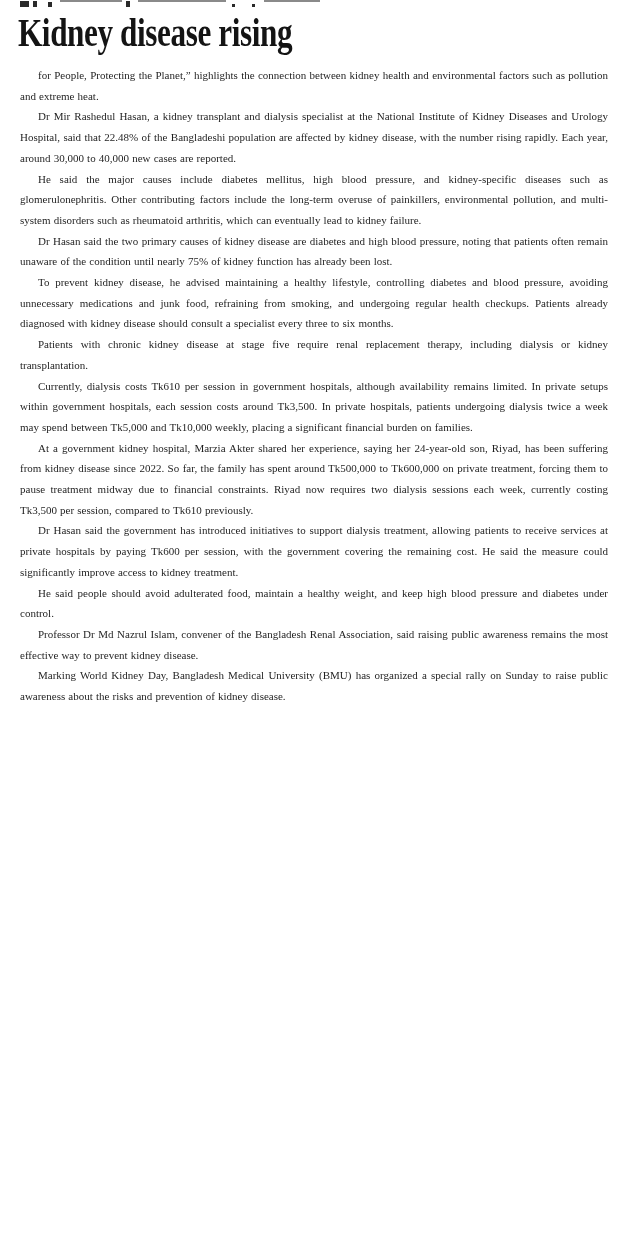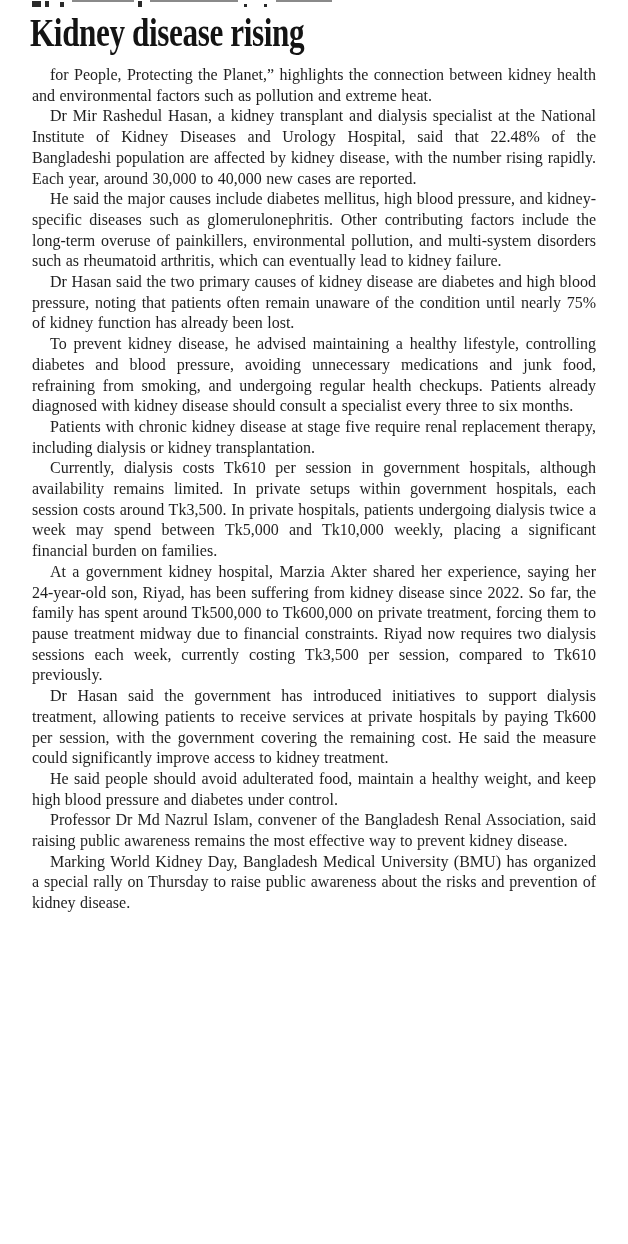--- a/index.html
+++ b/index.html
@@ -3,21 +3,21 @@
 <meta charset="utf-8">
 <style>
   html, body { margin: 0; padding: 0; }
   body { background: #ffffff; }
 
   .page {
     position: relative;
     width: 628px;
     height: 1244px;
     box-sizing: border-box;
-    padding: 0 32px;
+    padding: 0 20px;
     background: var(--bg, #ffffff);
     overflow: hidden;
     font-family: "Liberation Serif", serif;
   }
 
   
   .crop-fragment {
     position: relative;
     height: 8px;
     overflow: hidden;
@@ -36,21 +36,21 @@
     color: var(--headline, #141414);
     letter-spacing: -0.5px;
     white-space: nowrap;
     transform: scaleX(0.80);
     transform-origin: left center;
     margin: 2px 0 9px -2px;
   }
 
   .body-text {
     font-family: "Liberation Serif", serif;
-    font-size: 16px;
+    font-size: 11px;
     line-height: 20.7px;
     color: var(--text, #1f1f1f);
     text-align: justify;
     hyphens: auto;
     -webkit-hyphens: auto;
   }
   .para {
     margin: 0;
     text-indent: 18px;
     word-spacing: 0.4px;
@@ -80,16 +80,16 @@
       <p class="para">Dr Mir Rashedul Hasan, a kidney transplant and dialysis specialist at the National Institute of Kidney Diseases and Urology Hospital, said that 22.48% of the Bangladeshi population are affected by kidney disease, with the number rising rapidly. Each year, around 30,000 to 40,000 new cases are reported.</p>
       <p class="para">He said the major causes include diabetes mellitus, high blood pressure, and kidney-specific diseases such as glomerulonephritis. Other contributing factors include the long-term overuse of painkillers, environmental pollution, and multi-system disorders such as rheumatoid arthritis, which can eventually lead to kidney failure.</p>
       <p class="para">Dr Hasan said the two primary causes of kidney disease are diabetes and high blood pressure, noting that patients often remain unaware of the condition until nearly 75% of kidney function has already been lost.</p>
       <p class="para">To prevent kidney disease, he advised maintaining a healthy lifestyle, controlling diabetes and blood pressure, avoiding unnecessary medications and junk food, refraining from smoking, and undergoing regular health checkups. Patients already diagnosed with kidney disease should consult a specialist every three to six months.</p>
       <p class="para">Patients with chronic kidney disease at stage five require renal replacement therapy, including dialysis or kidney transplantation.</p>
       <p class="para">Currently, dialysis costs Tk610 per session in government hospitals, although availability remains limited. In private setups within government hospitals, each session costs around Tk3,500. In private hospitals, patients undergoing dialysis twice a week may spend between Tk5,000 and Tk10,000 weekly, placing a significant financial burden on families.</p>
       <p class="para">At a government kidney hospital, Marzia Akter shared her experience, saying her 24-year-old son, Riyad, has been suffering from kidney disease since 2022. So far, the family has spent around Tk500,000 to Tk600,000 on private treatment, forcing them to pause treatment midway due to financial constraints. Riyad now requires two dialysis sessions each week, currently costing Tk3,500 per session, compared to Tk610 previously.</p>
       <p class="para">Dr Hasan said the government has introduced initiatives to support dialysis treatment, allowing patients to receive services at private hospitals by paying Tk600 per session, with the government covering the remaining cost. He said the measure could significantly improve access to kidney treatment.</p>
       <p class="para">He said people should avoid adulterated food, maintain a healthy weight, and keep high blood pressure and diabetes under control.</p>
       <p class="para">Professor Dr Md Nazrul Islam, convener of the Bangladesh Renal Association, said raising public awareness remains the most effective way to prevent kidney disease.</p>
-      <p class="para">Marking World Kidney Day, Bangladesh Medical University (BMU) has organized a special rally on Thursday to raise public awareness about the risks and prevention of kidney disease.</p>
+      <p class="para">Marking World Kidney Day, Bangladesh Medical University (BMU) has organized a special rally on Sunday to raise public awareness about the risks and prevention of kidney disease.</p>
     </div>
 
 </div>
 
 </body></html>

